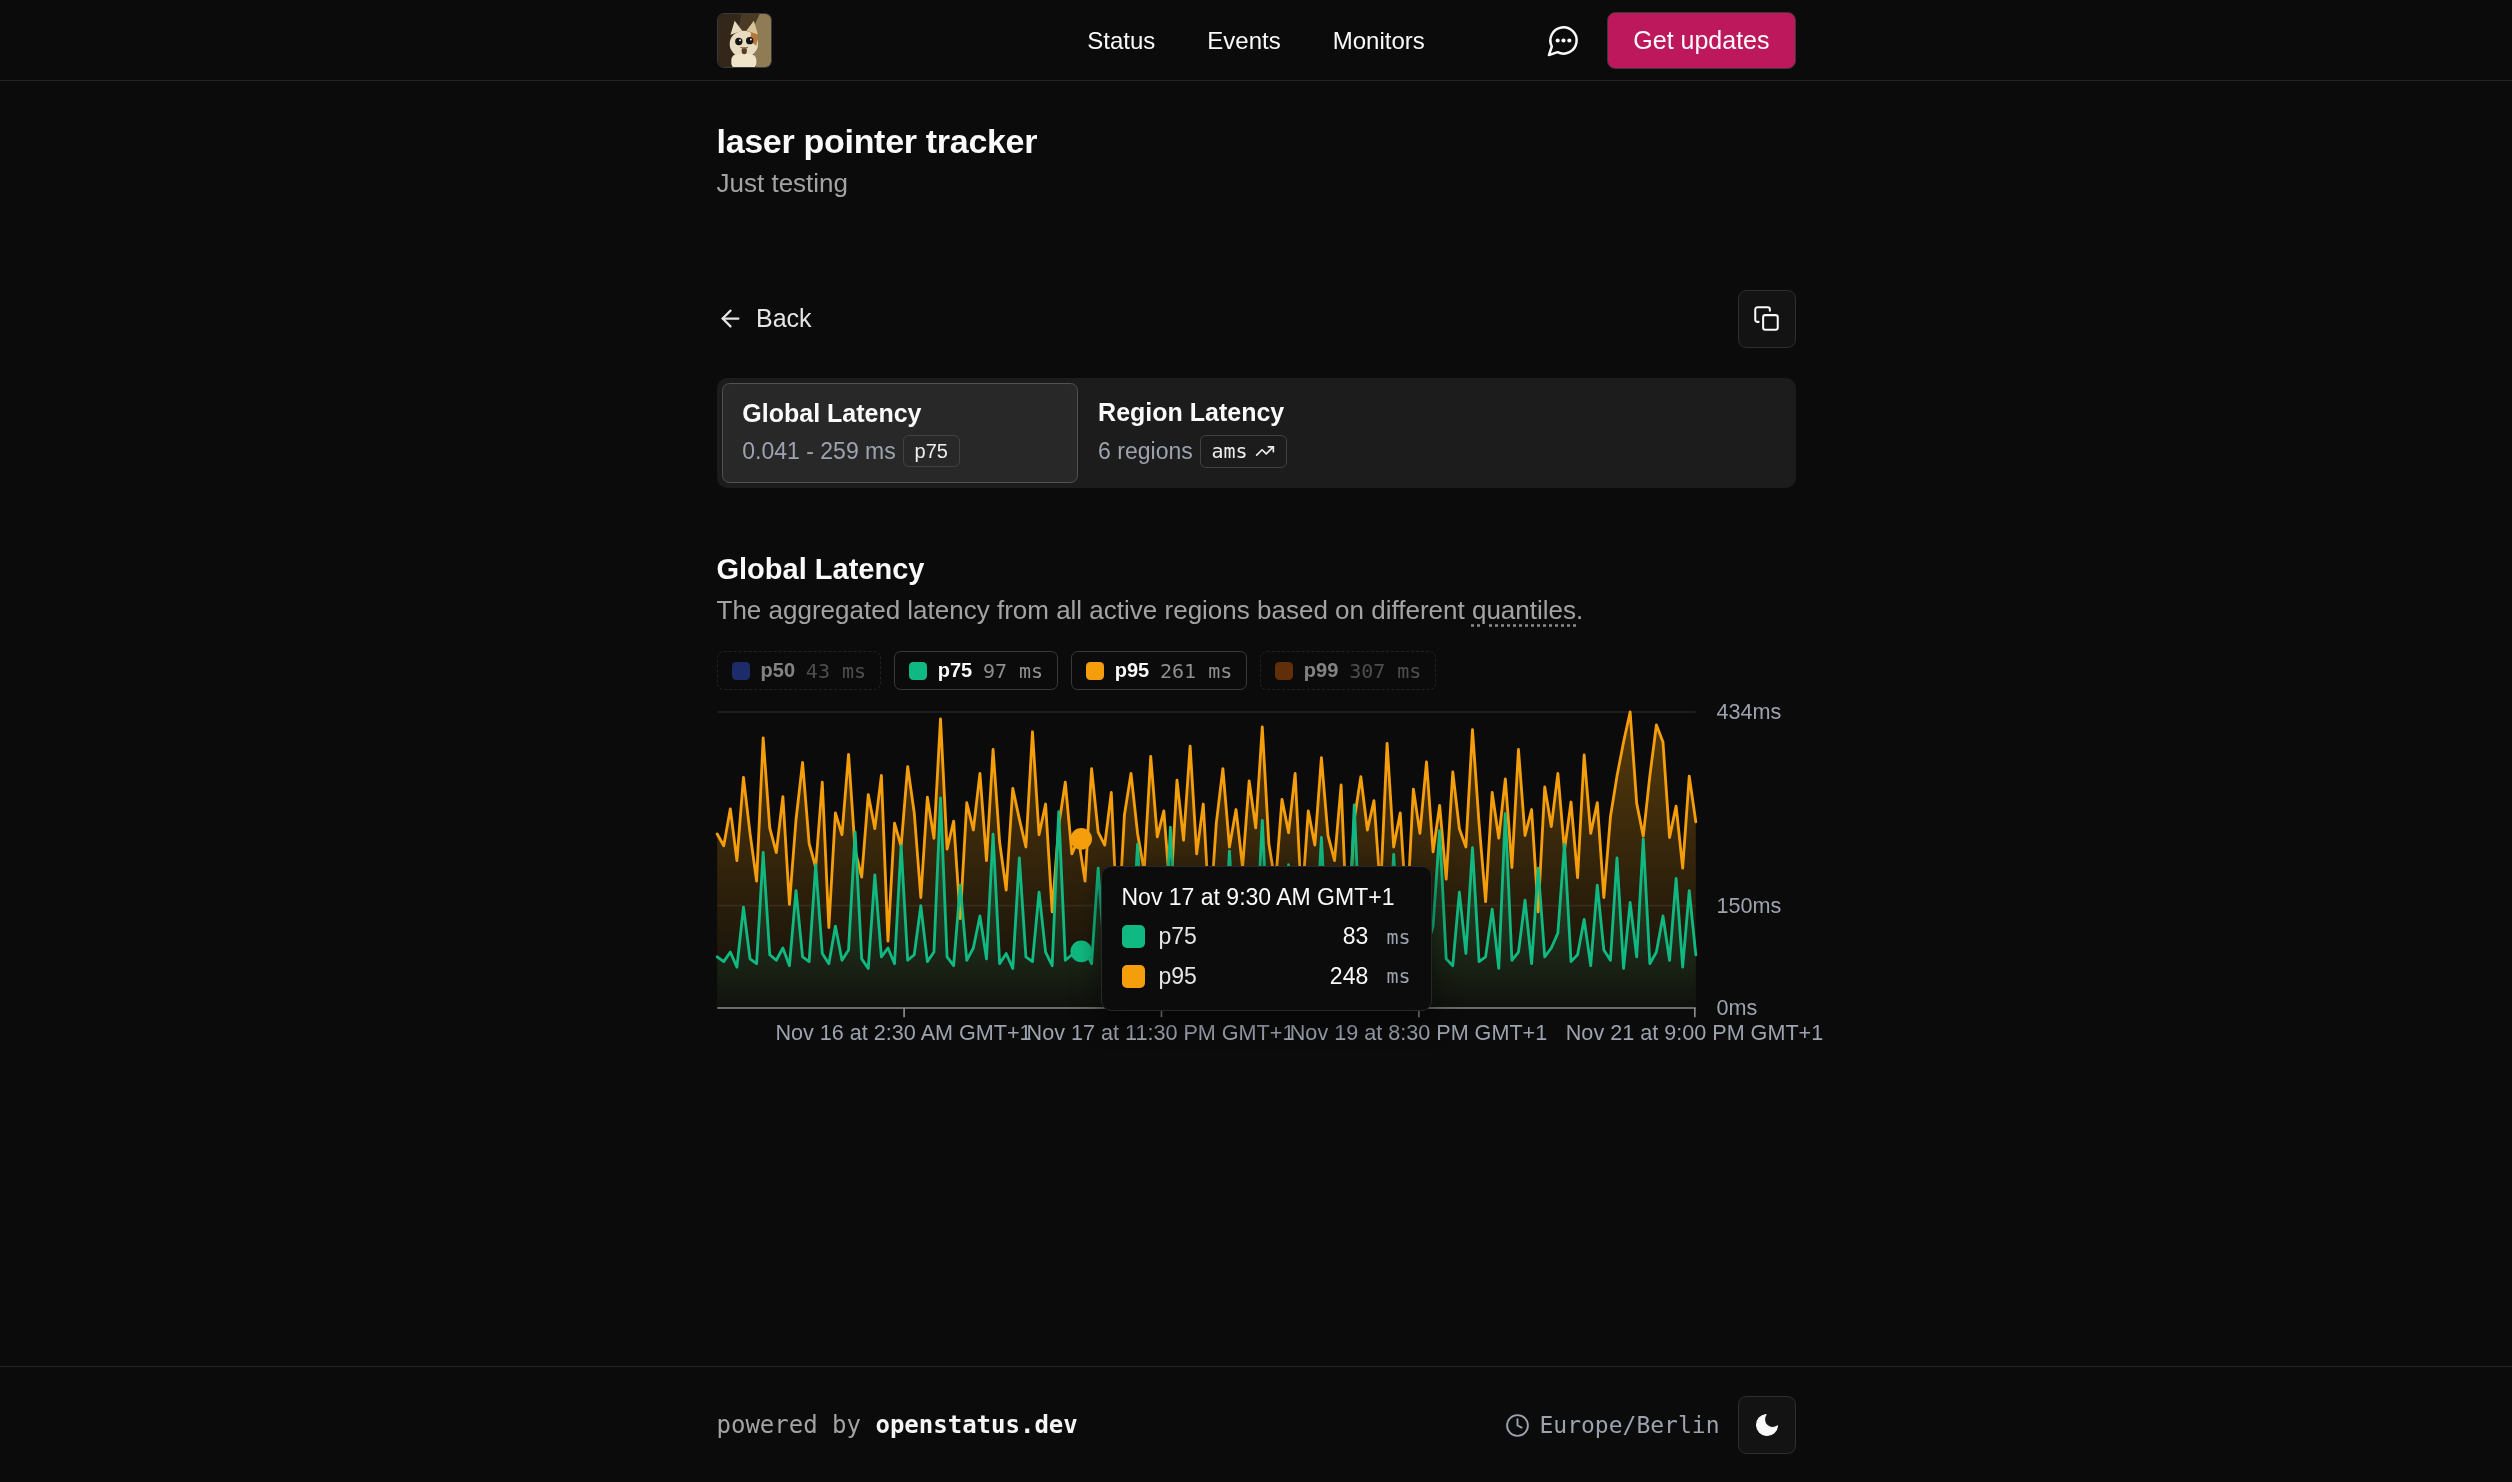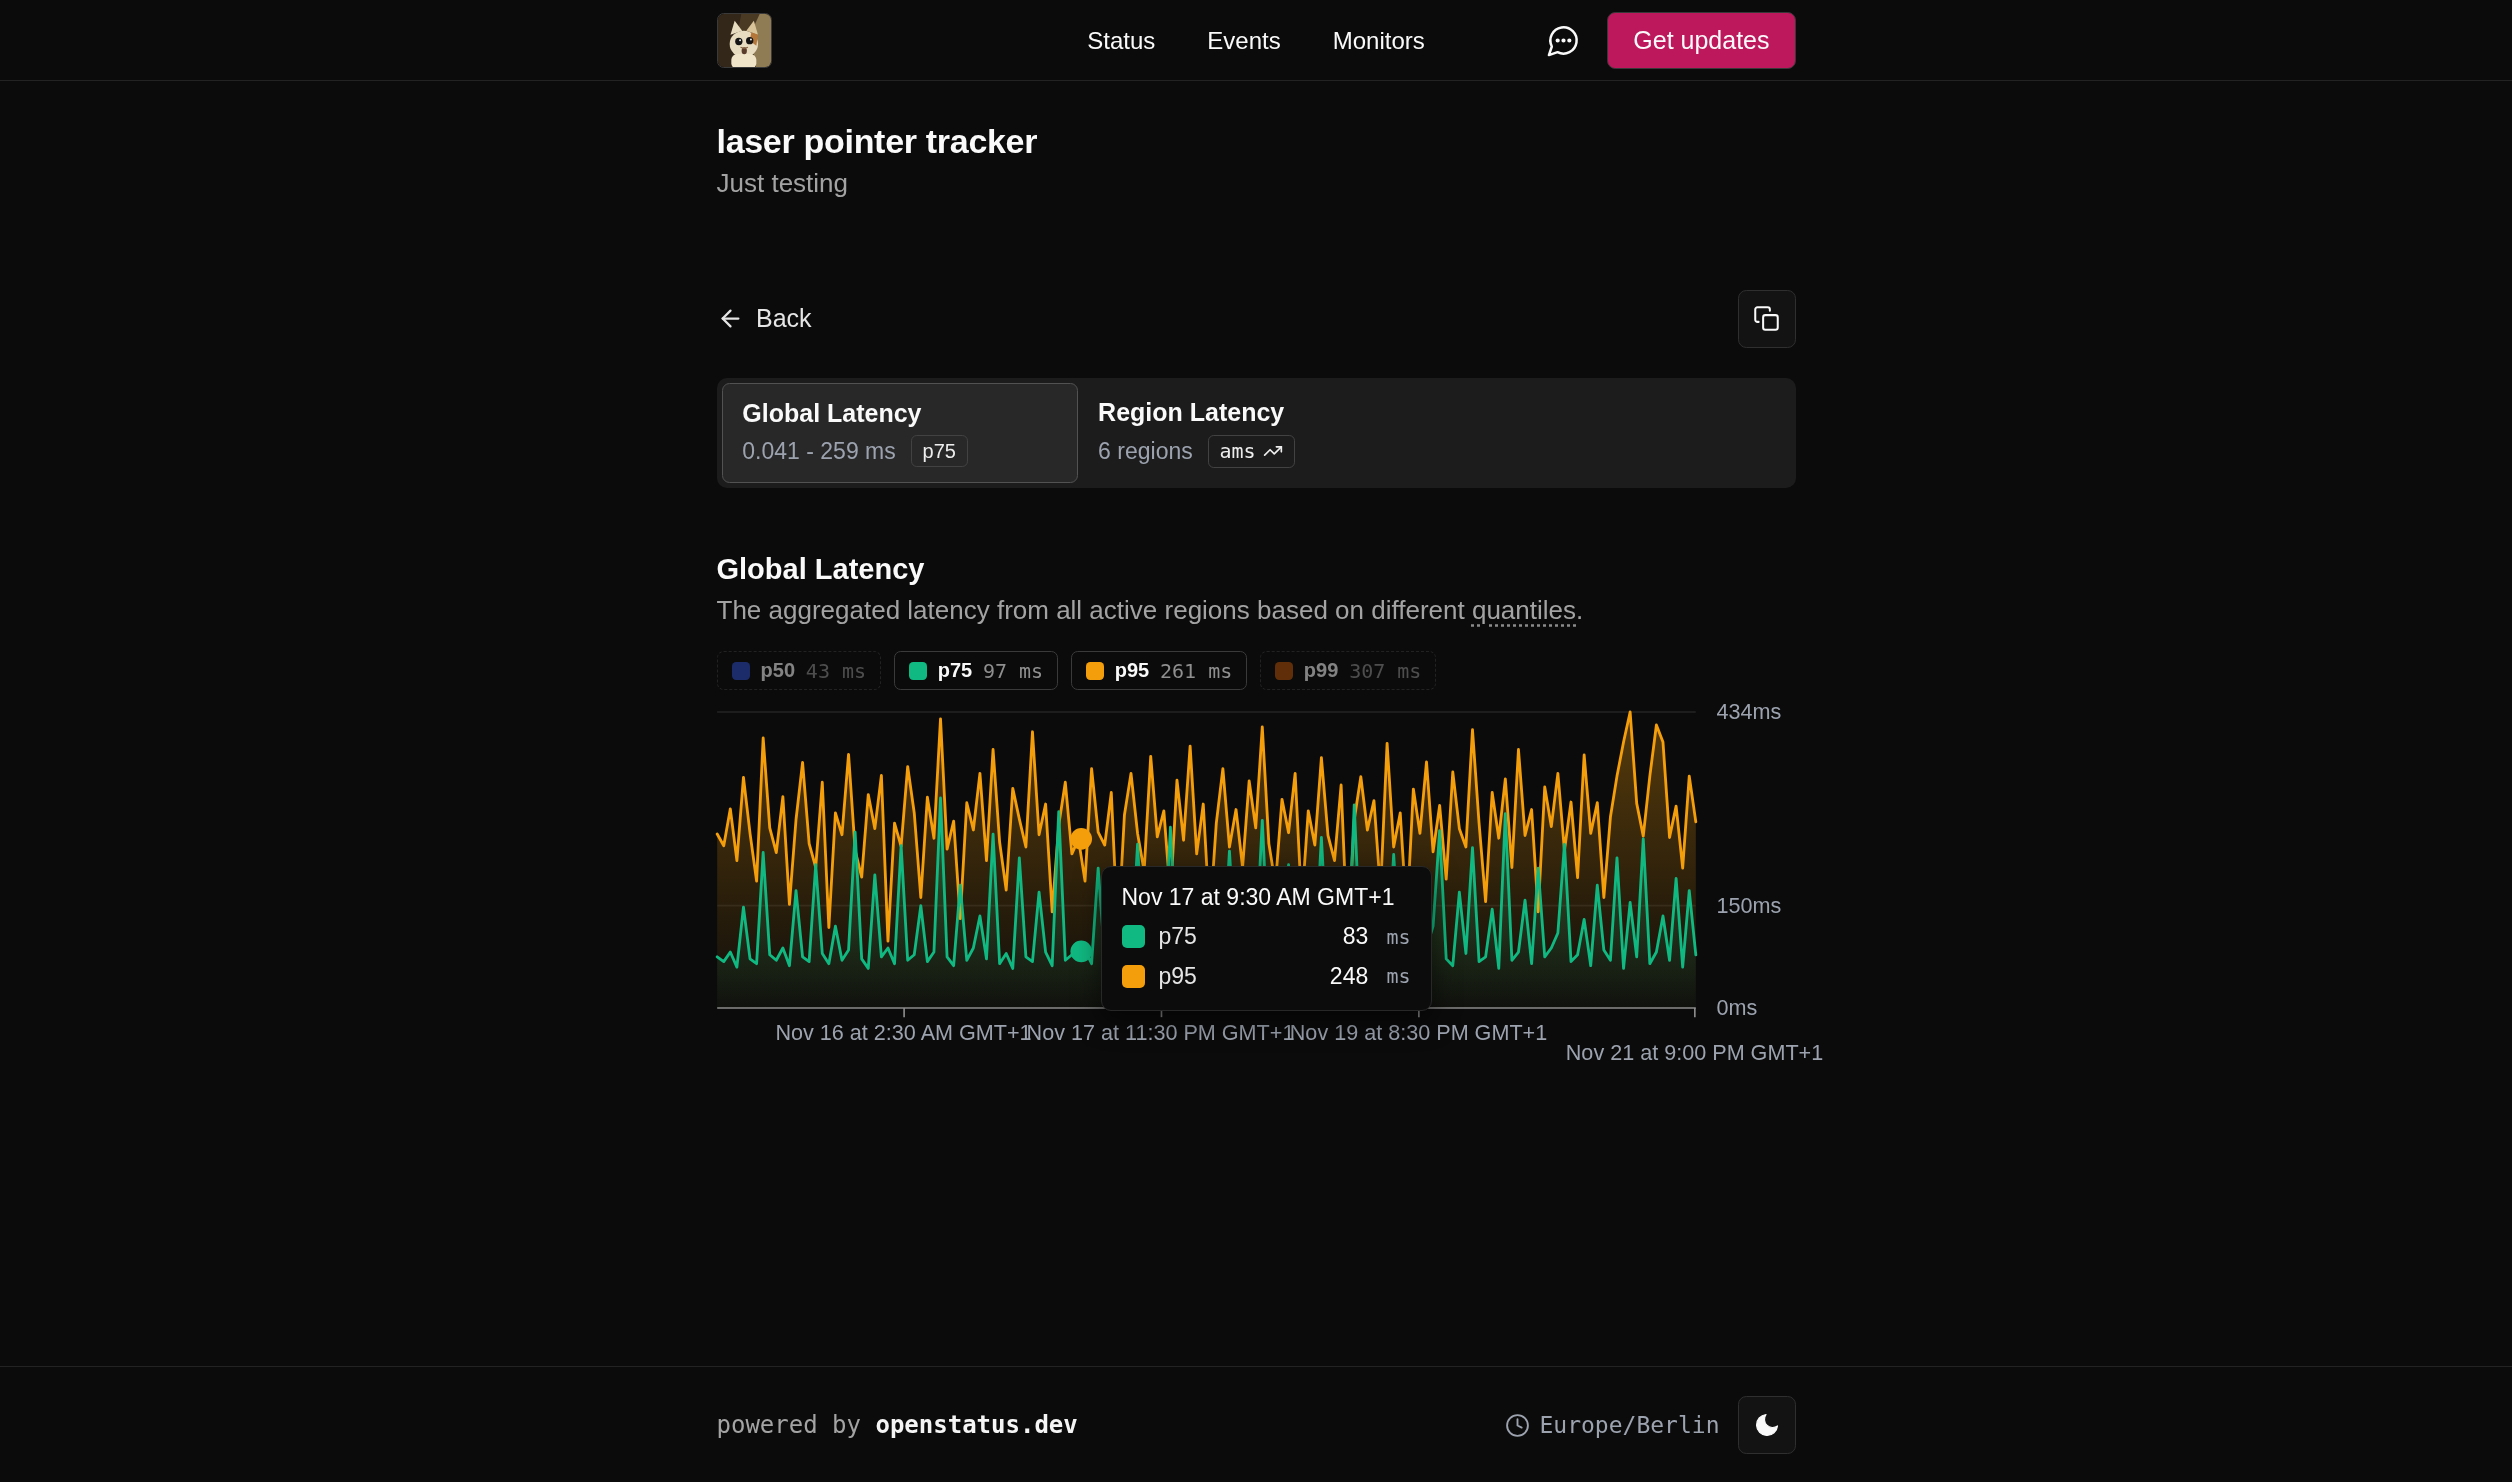--- a/index.html
+++ b/index.html
@@ -36,21 +36,21 @@
   .icon-btn {
     width:58px; height:58px; border:0.8px solid #2f2f2f; border-radius:8.3px; background:#131313;
     display:flex; align-items:center; justify-content:center; cursor:pointer;
   }
 
   
   .tabs { margin-top:30px; display:grid; grid-template-columns:repeat(3,1fr); background:#1c1c1c; border-radius:10px; padding:5.8px; }
   .tab-card { padding:14px 19px; border-radius:7.5px; border:1.2px solid transparent; display:flex; flex-direction:column; justify-content:center; gap:7.5px; cursor:pointer; }
   .tab-card.selected { background:#282828; border-color:#525252; }
   .tab-title { font-size:25px; font-weight:600; color:#fafafa; }
-  .tab-row { display:flex; align-items:center; gap:15px; }
+  .tab-row { display:flex; align-items:center; gap:7px; }
   .tab-value { font-size:23px; color:#9ca3af; }
   .badge {
     display:inline-flex; align-items:center; gap:7.5px; border:0.8px solid #424242; border-radius:5.8px;
     padding:3.3px 10.8px; font-size:20px; color:#ededed; font-weight:500; white-space:nowrap;
   }
   .badge.mono { font-family:"DejaVu Sans Mono", monospace; font-weight:400; }
 
   
   .section-heading { margin-top:65px; font-size:29px; font-weight:600; color:#fafafa; }
   .section-desc { margin-top:9.1px; font-size:26px; color:#a3a3a3; }
@@ -227,21 +227,21 @@
         <line x1="224.80700000000002" y1="356" x2="224.80700000000002" y2="367" stroke="#8b8b8b" stroke-width="2"></line>
         <line x1="534.3580000000001" y1="356" x2="534.3580000000001" y2="367" stroke="#8b8b8b" stroke-width="2"></line>
         <line x1="843.909" y1="356" x2="843.909" y2="367" stroke="#8b8b8b" stroke-width="2"></line>
         <line x1="1175.823" y1="356" x2="1175.823" y2="367" stroke="#8b8b8b" stroke-width="2"></line>
         <circle cx="437.844" cy="152.57142857142858" r="13" fill="#f59e0b"></circle>
         <circle cx="437.844" cy="287.91705069124424" r="13" fill="#10b981"></circle>
       </svg>
     <div class="x-label" id="xl0" style="left: 187px;">Nov 16 at 2:30 AM GMT+1</div>
     <div class="x-label" id="xl1" style="left: 444px;">Nov 17 at 11:30 PM GMT+1</div>
     <div class="x-label" id="xl2" style="left: 702px;">Nov 19 at 8:30 PM GMT+1</div>
-    <div class="x-label" id="xl3" style="left: 978px; margin-top: 20px;">Nov 21 at 9:00 PM GMT+1</div>
+    <div class="x-label" id="xl3" style="left: 978px;">Nov 21 at 9:00 PM GMT+1</div>
     <div class="y-label" id="yl0" style="top: 0px;">434ms</div>
     <div class="y-label" id="yl1" style="top: 194px;">150ms</div>
     <div class="y-label" id="yl2" style="top: 296px;">0ms</div>
 
     <div class="tooltip" id="chart-tooltip" style="left: 384px;">
       <div class="tooltip-title">Nov 17 at 9:30 AM GMT+1</div>
       <div class="tooltip-row">
         <span class="tt-swatch" style="background: rgb(16, 185, 129);"></span>
         <span class="tt-name">p75</span>
         <span class="tt-val">83</span>

